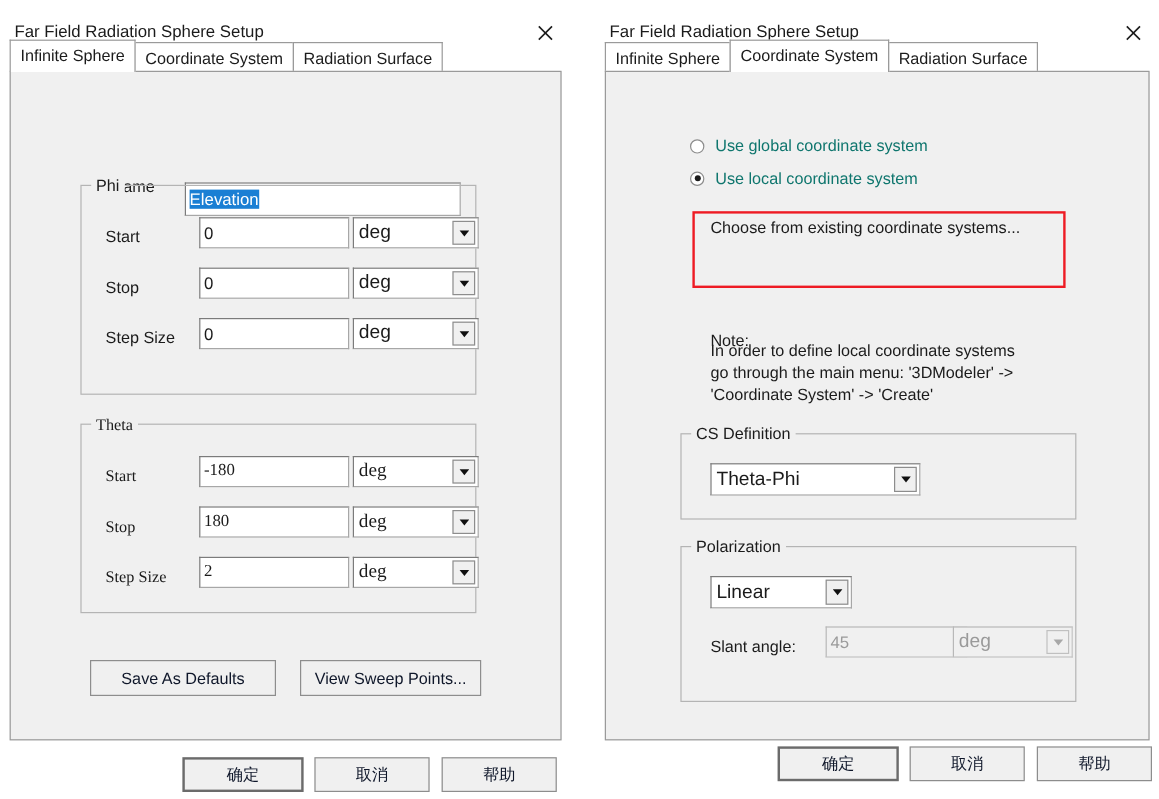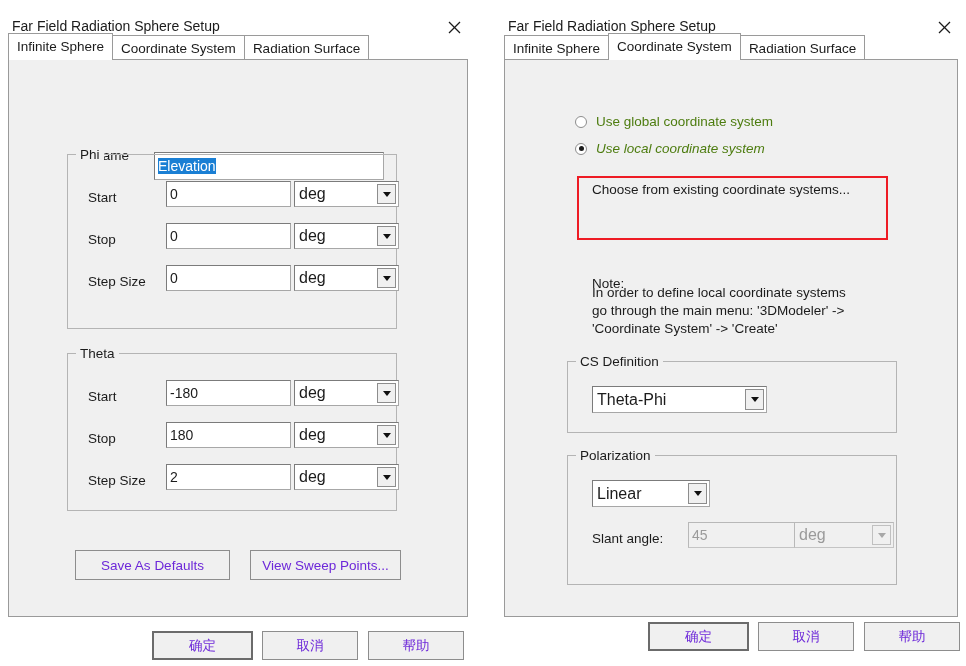--- a/index.html
+++ b/index.html
@@ -193,21 +193,21 @@
   
   .btn {
     position: absolute;
     background: #f0f0f0;
     border: 1px solid #8d8d8d;
     box-sizing: border-box;
     display: flex;
     align-items: center;
     justify-content: center;
     font-size: 13.5px;
-    color: #6d28d9;
+    color: #0f172a;
     white-space: nowrap;
     cursor: default;
   }
   .btn.default { border: 2px solid #6b6b6b; }
 
   
   .radio-row {
     position: absolute;
     display: flex;
     align-items: center;
@@ -225,21 +225,21 @@
     flex: none;
   }
   .radio-dot.on::after {
     content: "";
     position: absolute;
     left: 2.5px; top: 2.5px;
     width: 5px; height: 5px;
     border-radius: 50%;
     background: #1b1b1b;
   }
-  .radio-label { font-size: 13.5px; color: #4d7c0f; }
+  .radio-label { font-size: 13.5px; color: #0f766e; }
 
   
   .red-box {
     position: absolute;
     border: 2px solid #ee1b24;
     box-sizing: border-box;
     pointer-events: none;
   }
 
   .note-block {
@@ -310,21 +310,21 @@
         <span>0</span>
       </div>
       <div class="combo" style="left:226px; top:110px; width:105px; height:26px;">
         <span class="val">deg</span>
         <span class="arrowbox">
             <i class="arrow-tri"></i>
           </span>
       </div>
     </div>
 
-    <div class="group" style="left:58px; top:293px; width:330px; height:158px;">
+    <div class="group" style="left:58px; top:293px; width:330px; height:158px;font-family:Liberation Serif, serif;">
       <div class="group-title">Theta</div>
 
       <div class="lbl" style="left:20px; top:35px;">Start</div>
       <div class="textbox" style="left:98px; top:26px; width:125px; height:26px;">
         <span>-180</span>
       </div>
       <div class="combo" style="left:226px; top:26px; width:105px; height:26px;">
         <span class="val">deg</span>
         <span class="arrowbox">
             <i class="arrow-tri"></i>
@@ -382,21 +382,21 @@
     <div class="tab active">Coordinate System</div>
     <div class="tab">Radiation Surface</div>
   </div>
 
   <div class="panel" id="panel-right">
 
     <div class="radio-row" style="left:70px; top:54px;">
       <span class="radio-dot"></span>
       <span class="radio-label">Use global coordinate system</span>
     </div>
-    <div class="radio-row" style="left:70px; top:81px;font-style:italic;">
+    <div class="radio-row" style="left:70px; top:81px;">
       <span class="radio-dot on"></span>
       <span class="radio-label">Use local coordinate system</span>
     </div>
 
     <div class="lbl" style="left:87px; top:122px;">Choose from existing coordinate systems...</div>
     <div class="red-box" style="left:72px; top:116px; width:311px; height:64px;"></div>
 
     <div class="lbl" style="left:87px; top:216px;">Note:</div>
     <div class="note-block" style="left:87px; top:224px; width:330px;">In order to define local coordinate systems
 go through the main menu: '3DModeler' -&gt;

